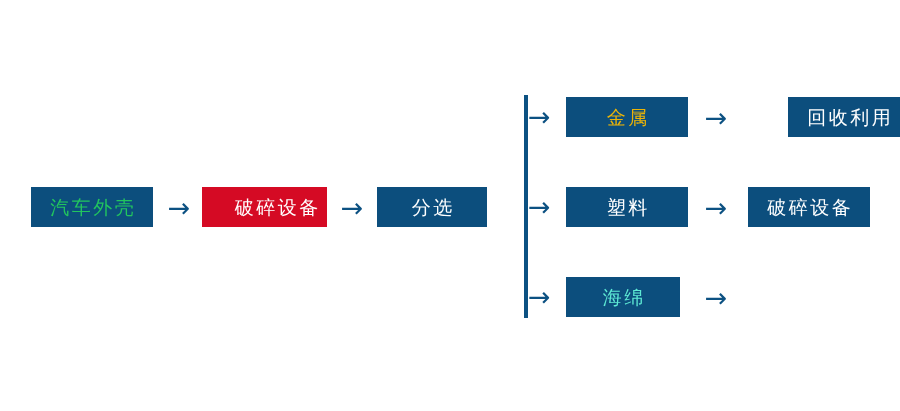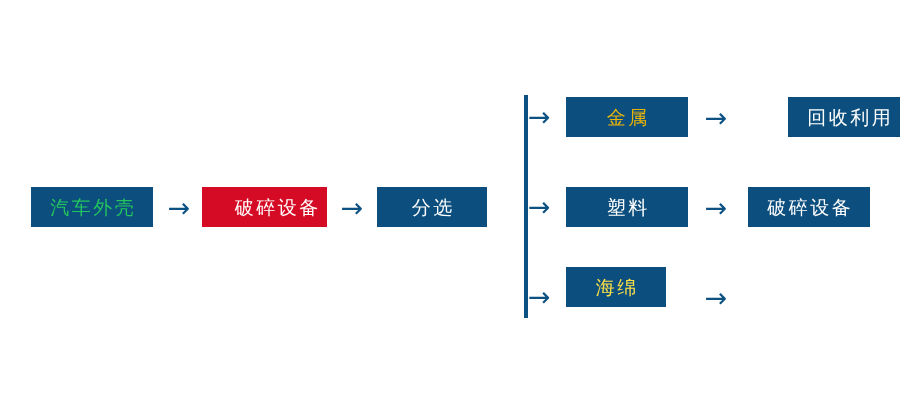--- a/index.html
+++ b/index.html
@@ -81,16 +81,16 @@
   <div class="node blue" style="left: 566px; top: 97px; width: 122px; height: 40px; background: rgb(12, 78, 125); color: #eab308;">金属</div>
   <div class="arrow" style="left: 696px; top: 104px; width: 40px; height: 27px; color: rgb(12, 81, 130);">→</div>
   <div class="node blue" style="left: 748px; top: 97px; width: 122px; height: 40px; background: rgb(12, 78, 125); color: rgb(255, 255, 255); margin-left: 40px;">回收利用</div>
 
   <div class="branch-arrow" style="left: 528px; top: 193px; width: 34px; height: 27px; color: rgb(12, 81, 130);">→</div>
   <div class="node blue" style="left: 566px; top: 187px; width: 122px; height: 40px; background: rgb(12, 78, 125); color: rgb(255, 255, 255);">塑料</div>
   <div class="arrow" style="left: 696px; top: 194px; width: 40px; height: 27px; color: rgb(12, 81, 130);">→</div>
   <div class="node blue" style="left: 748px; top: 187px; width: 122px; height: 40px; background: rgb(12, 78, 125); color: rgb(255, 255, 255);">破碎设备</div>
 
   <div class="branch-arrow" style="left: 528px; top: 283px; width: 34px; height: 27px; color: rgb(12, 81, 130);">→</div>
-  <div class="node blue" style="left: 566px; top: 267px; width: 100px; height: 40px; background: rgb(12, 78, 125); color: #fde047;">海绵</div>
+  <div class="node blue" style="left: 566px; top: 277px; width: 114px; height: 40px; background: rgb(12, 78, 125); color: #5eead4;">海绵</div>
   <div class="arrow" style="left: 696px; top: 284px; width: 40px; height: 27px; color: rgb(12, 81, 130);">→</div>
 
 </div>
 
 </body></html>

